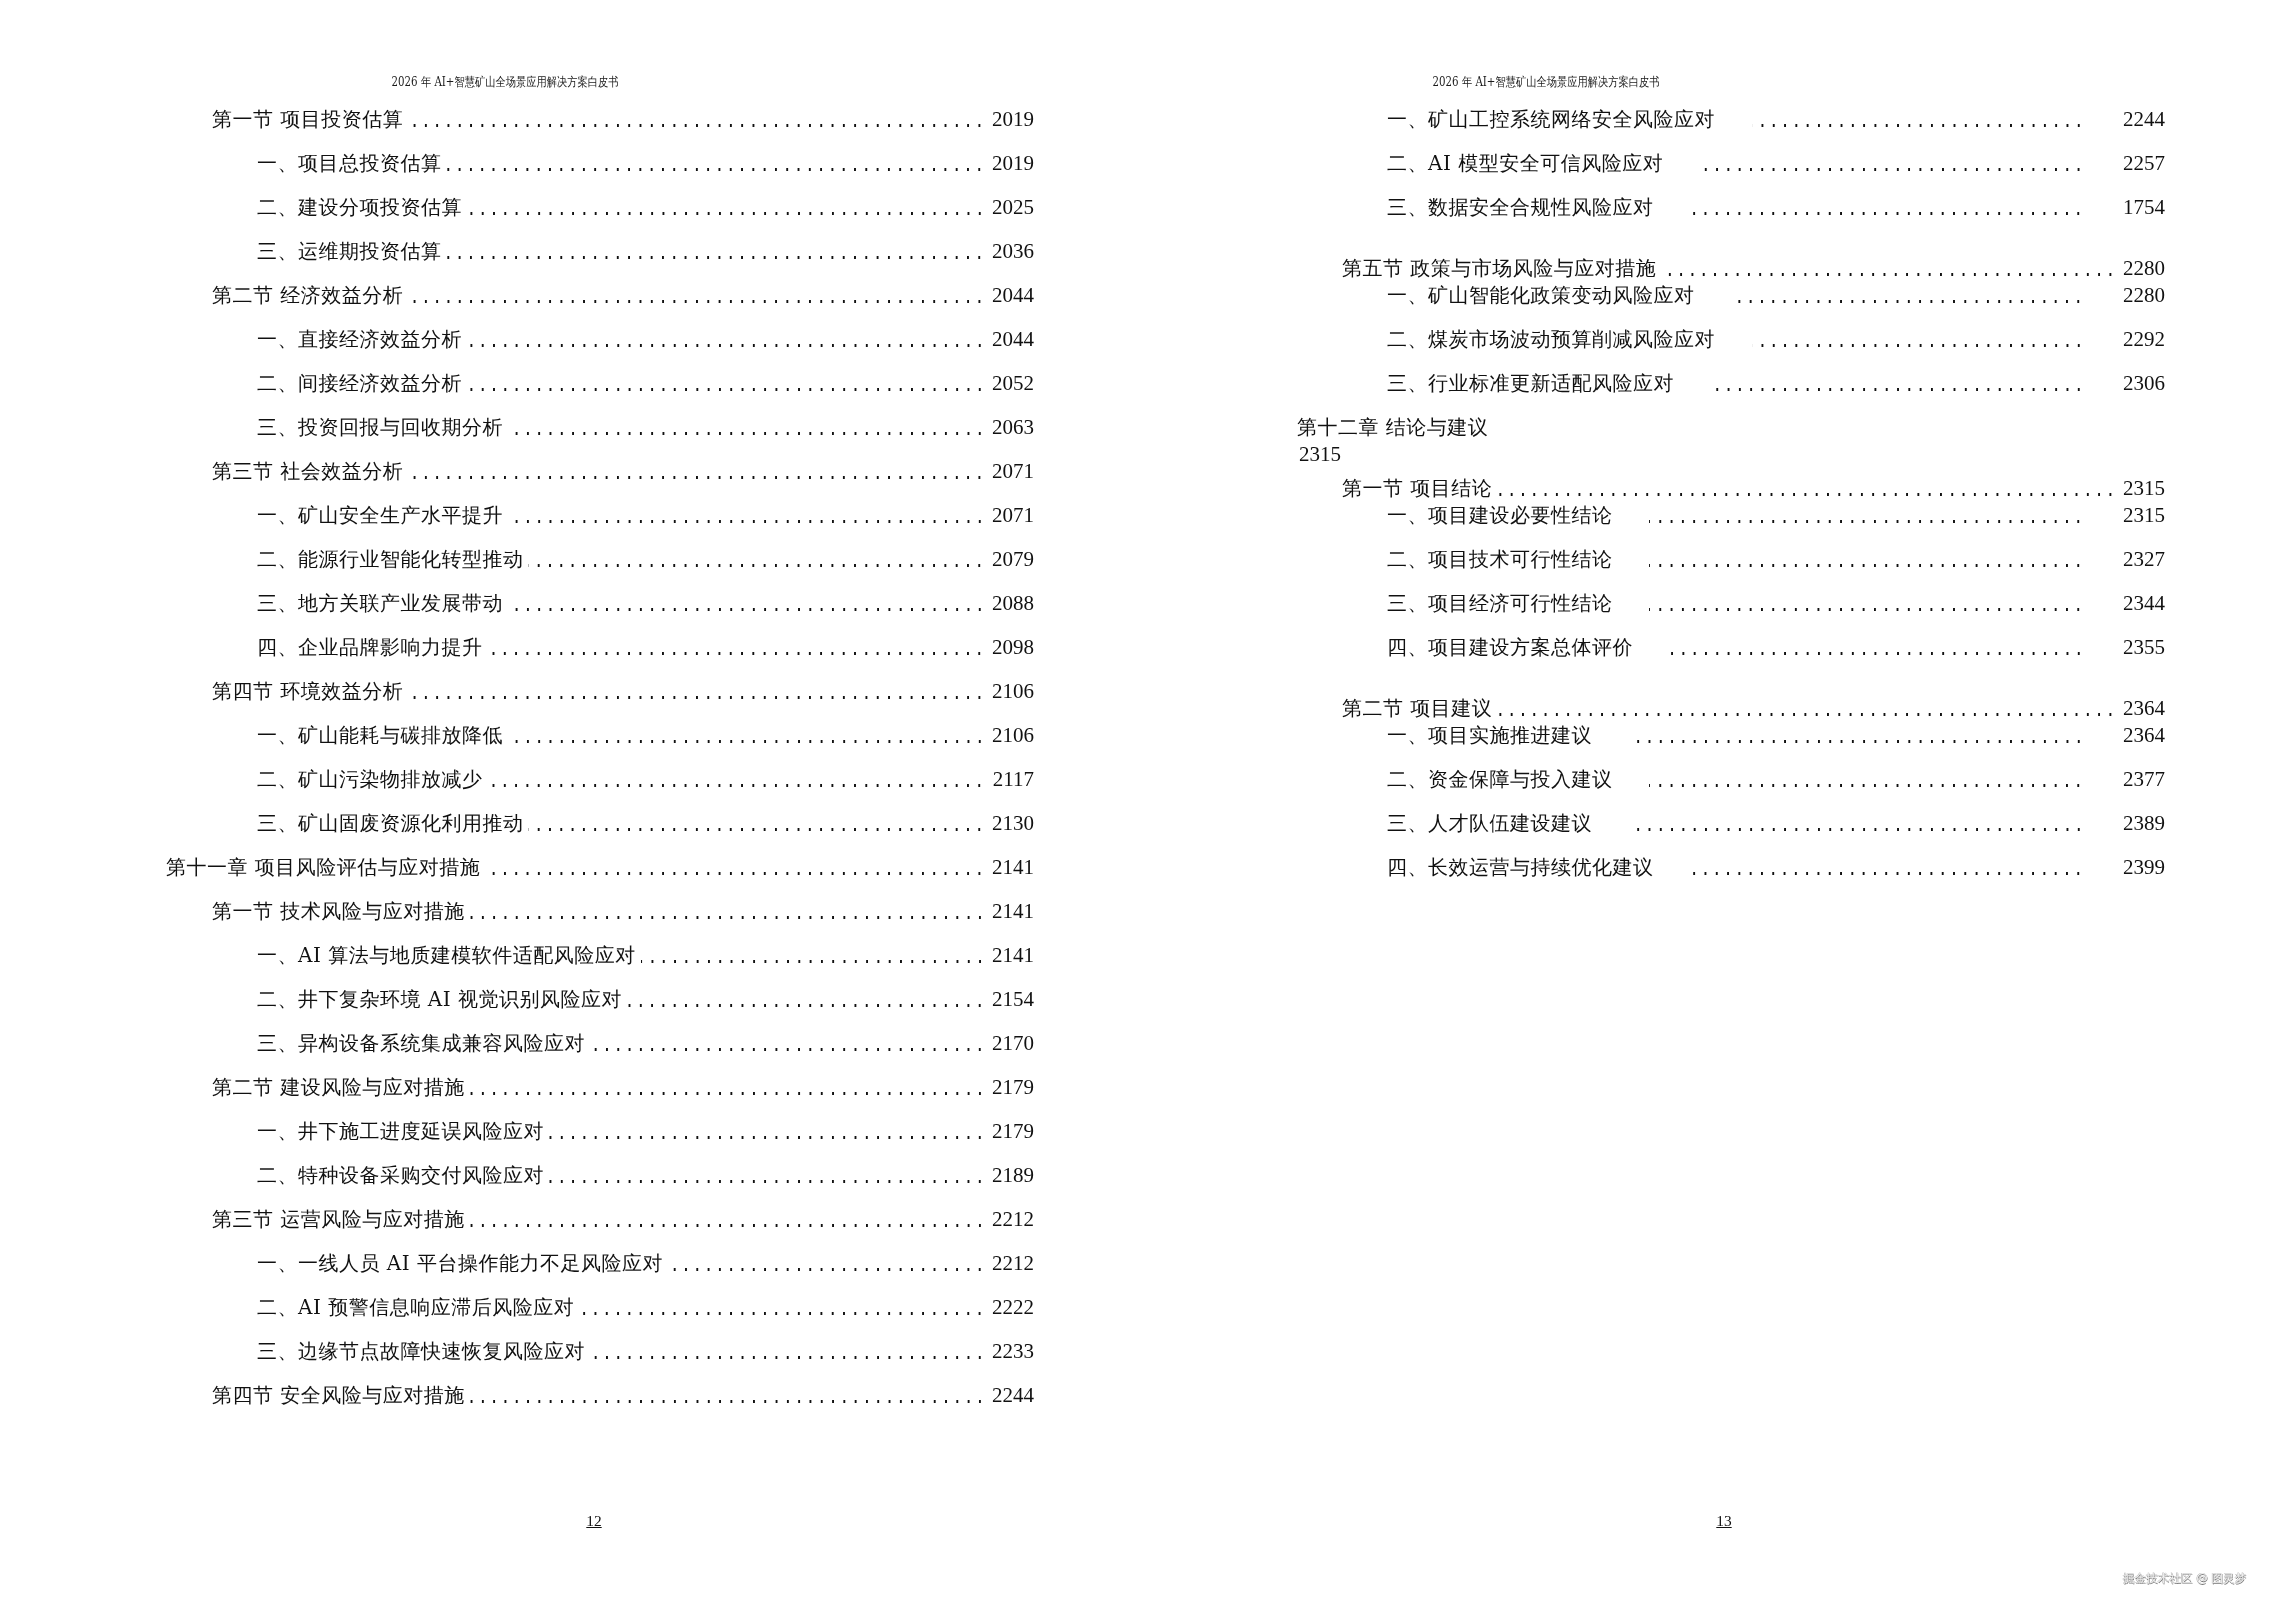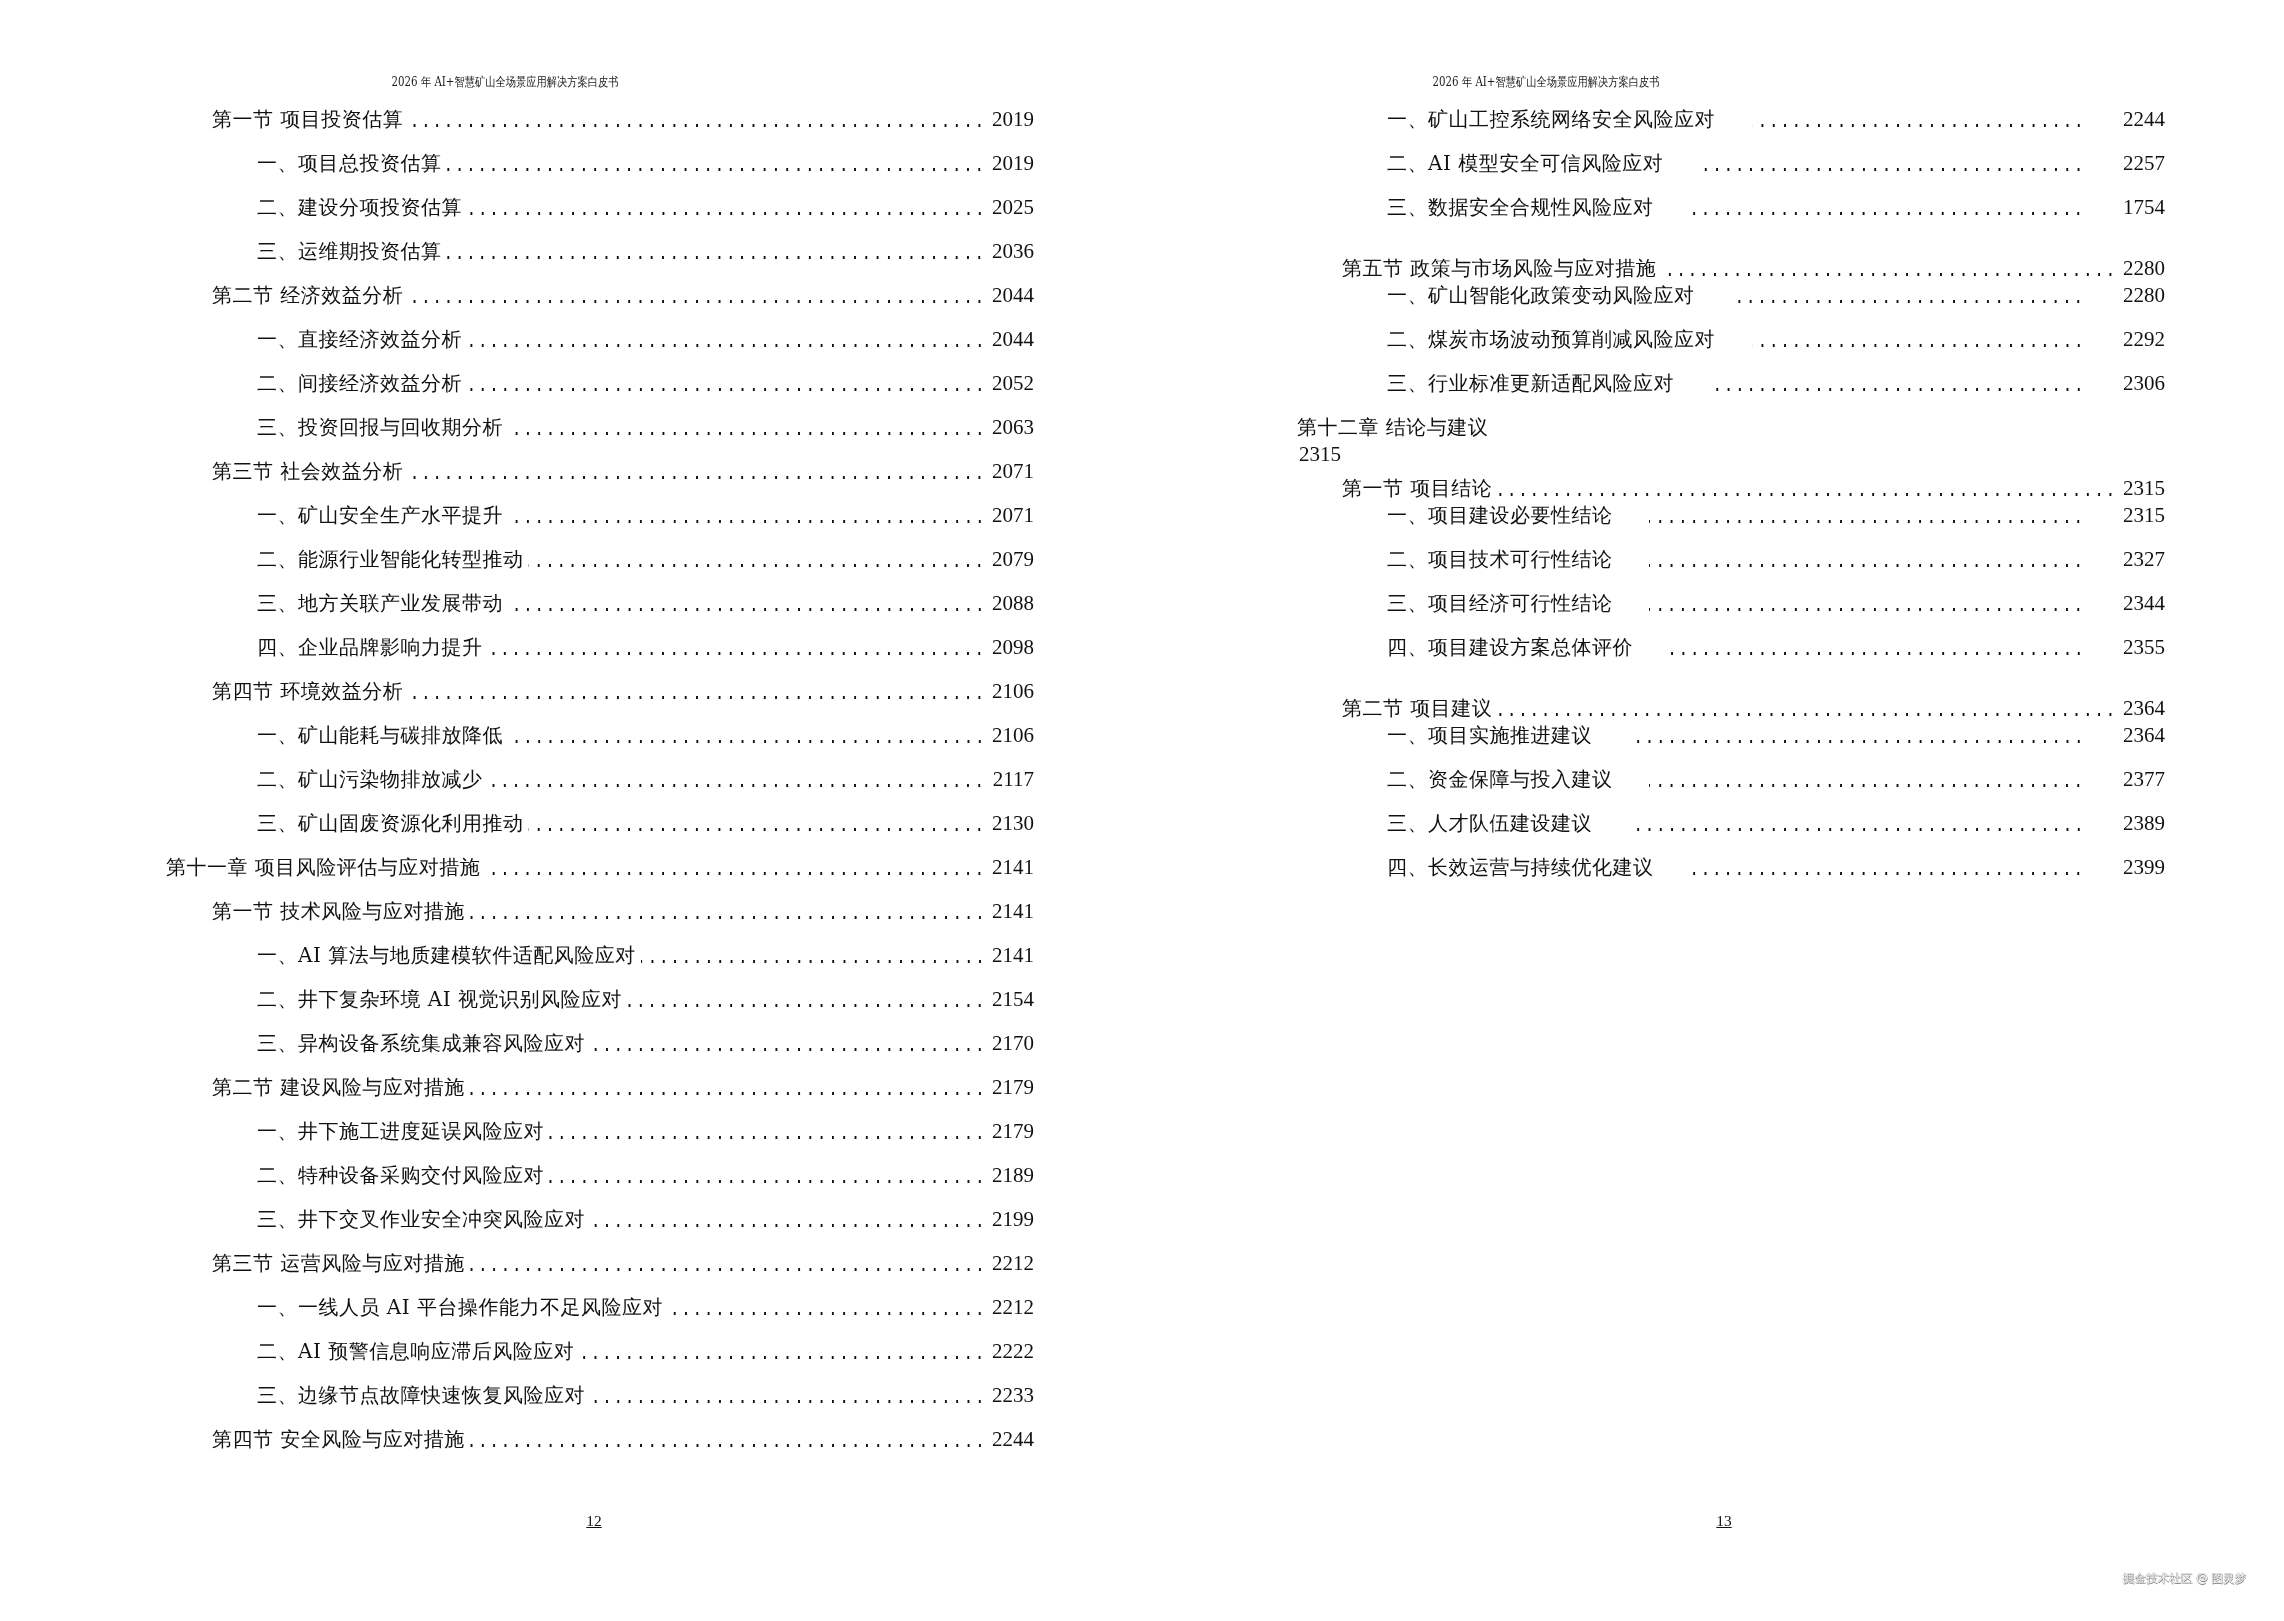--- a/index.html
+++ b/index.html
@@ -184,25 +184,20 @@
       <div class="row lvl-item">
         <span class="title">一、井下施工进度延误风险应对</span>
         <span class="leader"></span>
         <span class="pg">2179</span>
       </div>
       <div class="row lvl-item">
         <span class="title">二、特种设备采购交付风险应对</span>
         <span class="leader"></span>
         <span class="pg">2189</span>
       </div>
-      <div class="row lvl-item">
-        <span class="title">三、井下交叉作业安全冲突风险应对</span>
-        <span class="leader"></span>
-        <span class="pg">2199</span>
-      </div>
       <div class="row lvl-section">
         <span class="title">第三节 运营风险与应对措施</span>
         <span class="leader"></span>
         <span class="pg">2212</span>
       </div>
       <div class="row lvl-item">
         <span class="title">一、一线人员 AI 平台操作能力不足风险应对</span>
         <span class="leader"></span>
         <span class="pg">2212</span>
       </div>

